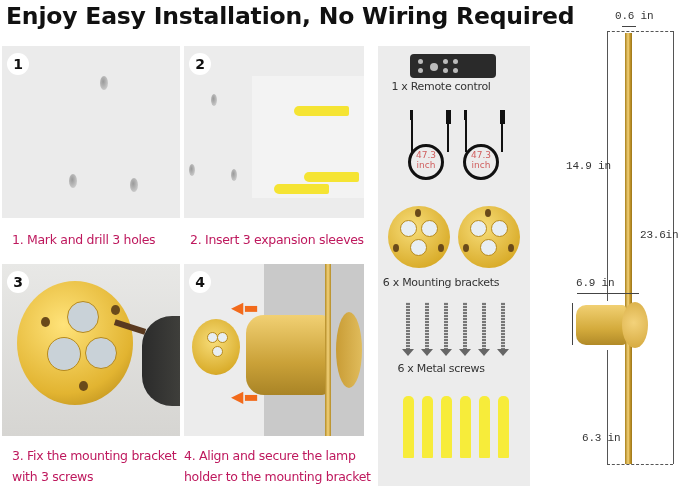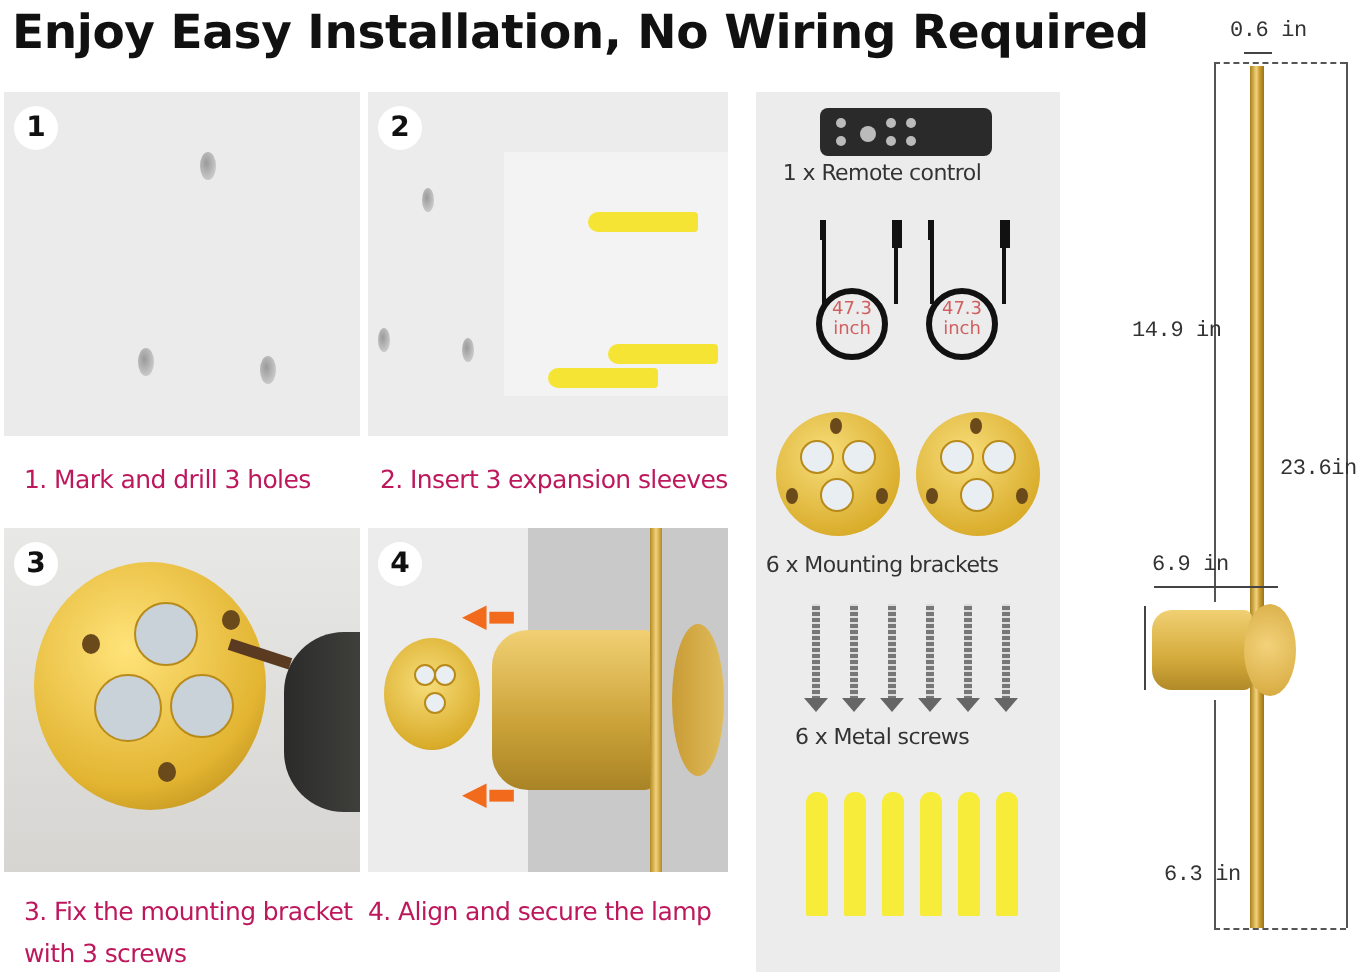--- a/index.html
+++ b/index.html
@@ -98,20 +98,21 @@
     <div class="mag" style="left:15px;top:13px;width:11px;height:11px;"></div>
     <div class="mag" style="left:25px;top:13px;width:11px;height:11px;"></div>
     <div class="mag" style="left:20px;top:27px;width:11px;height:11px;"></div>
   </div>
   <div style="position:absolute;left:62px;top:51px;width:82px;height:80px;border-radius:18px 6px 6px 18px;background:linear-gradient(180deg,#f1d073,#caa138 60%,#a98426);"></div>
   <div style="position:absolute;left:141px;top:0;width:6px;height:172px;background:linear-gradient(90deg,#b38b25,#f3d27a,#b38b25);"></div>
   <div style="position:absolute;left:152px;top:48px;width:26px;height:76px;border-radius:50%;background:linear-gradient(90deg,#c99c35,#e0bc5c);"></div>
 </div>
 <div class="caption" style="left:184px;top:445px;">
   <div>4. Align and secure the lamp</div>
+  <div>holder to the mounting bracket</div>
 </div>
 
 <div class="kit">
   <div class="remote">
     <div class="rbtn" style="left:8px;top:5px;"></div>
       <div class="rbtn" style="left:8px;top:14px;"></div>
     <div class="rbtn" style="left:20px;top:9px;width:8px;height:8px;"></div>
     <div class="rbtn" style="left:33px;top:5px;"></div>
       <div class="rbtn" style="left:33px;top:14px;"></div>
     <div class="rbtn" style="left:43px;top:5px;"></div>

